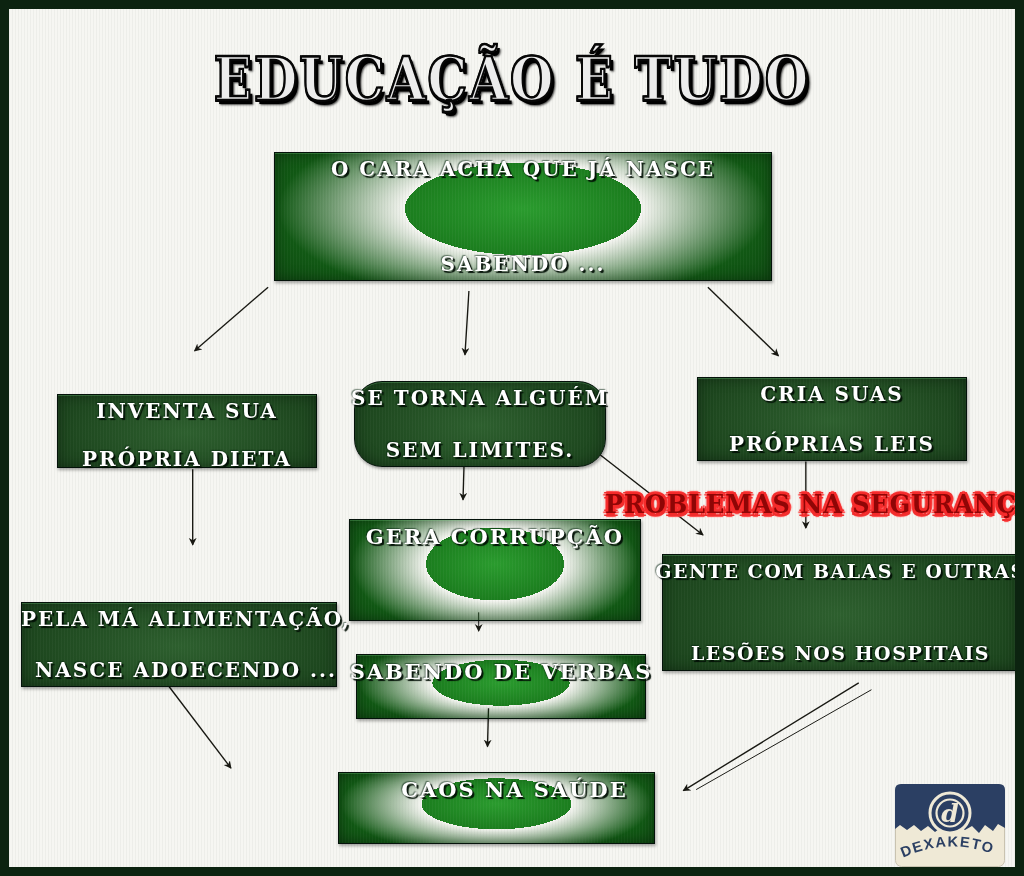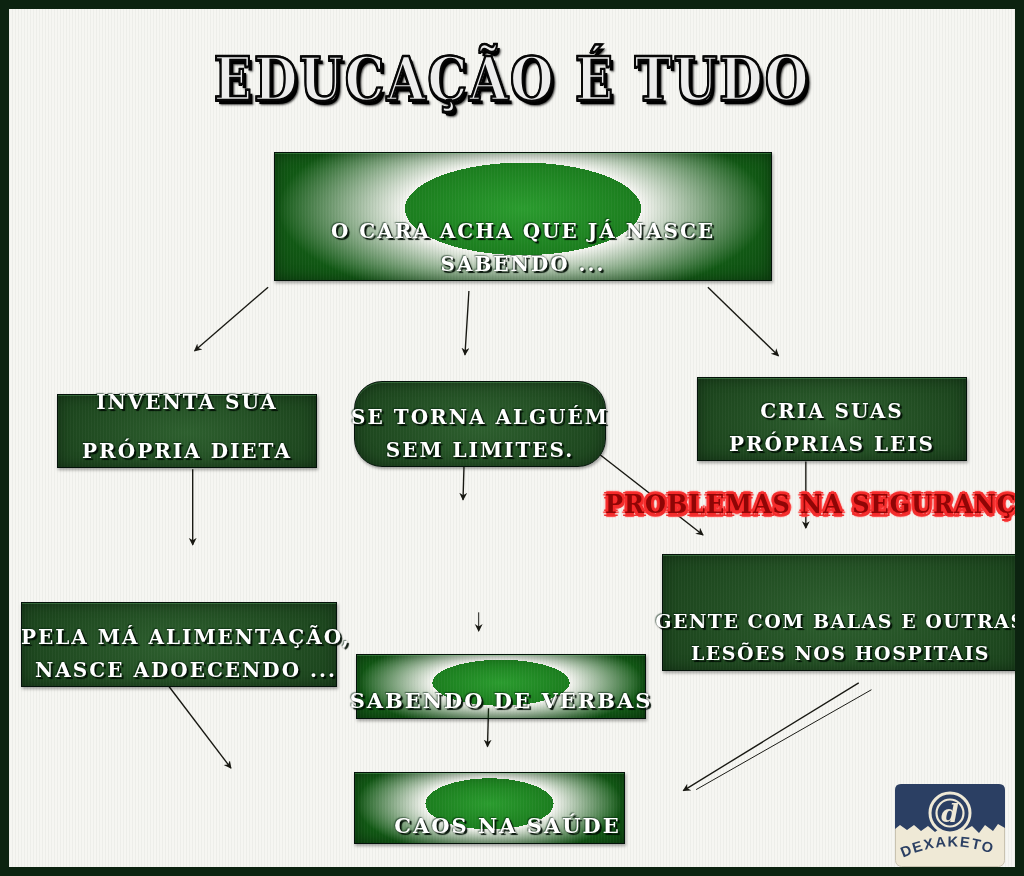--- a/index.html
+++ b/index.html
@@ -26,21 +26,21 @@
       -1px -1px 0 #000,
       1px -1px 0 #000,
       -1px 1px 0 #000,
       4px 4px 2px rgba(0,0,0,0.75);
     transform:scaleY(1.18);
     transform-origin:top center;
     white-space:nowrap;
   }
   .node{
     position:absolute;
-    display:flex;flex-direction:column;justify-content:flex-end;align-items:center;
+    display:flex;flex-direction:column;justify-content:space-between;align-items:center;
     border:1px solid #04120a;
     box-shadow: inset 0 1px 0 rgba(120,210,130,0.30), inset 0 0 14px rgba(0,0,0,0.35), 1px 2px 3px rgba(0,0,0,0.35);
     box-sizing:border-box;
   }
   .node--bright{
     background-image:
       repeating-linear-gradient(90deg, rgba(255,255,255,0.035) 0 1px, transparent 1px 3px),
       radial-gradient(ellipse 85% 130% at 50% 44%, #2a9b2e 0%, #1b7d1e 28%, #11531400 0%, #115814 58%, #07300b 100%);
   }
   .node--flat{
@@ -124,36 +124,39 @@
     <div class="line">SEM LIMITES.</div>
   </div>
 
   <div class="node node--flat fs20" style="left:688px;top:368px;width:270px;height:84px;">
     <div class="line">CRIA SUAS</div>
     <div class="line">PRÓPRIAS LEIS</div>
   </div>
 
   <div class="warning">PROBLEMAS NA SEGURANÇA</div>
 
+  <div class="node node--bright fs21" style="left:340px;top:510px;width:292px;height:102px;">
+    <div class="line">GERA CORRUPÇÃO</div>
+  </div>
 
   <div class="node node--flat fs19 violencia" style="left:653px;top:545px;width:357px;height:117px;">
     <div class="line">GENTE COM BALAS E OUTRAS</div>
     <div class="line">LESÕES NOS HOSPITAIS</div>
   </div>
 
   <div class="node node--flat fs20" style="left:12px;top:593px;width:316px;height:85px;padding-left:14px;">
     <div class="line">PELA MÁ ALIMENTAÇÃO,</div>
     <div class="line">NASCE ADOECENDO ...</div>
   </div>
 
   <div class="node node--bright fs21" style="left:347px;top:645px;width:290px;height:65px;">
     <div class="line">SABENDO DE VERBAS</div>
   </div>
 
-  <div class="node node--bright fs21" style="left:345px;top:763px;width:271px;height:72px;padding-left:36px;">
+  <div class="node node--bright fs21" style="left:329px;top:763px;width:317px;height:72px;padding-left:36px;">
     <div class="line">CAOS NA SAÚDE</div>
   </div>
 
   <svg class="logo" viewBox="0 0 110 83" xmlns="http://www.w3.org/2000/svg">
     <rect x="0.5" y="0.5" width="109" height="82" rx="6" fill="#efe9d6" stroke="#c9c3b0" stroke-width="1"></rect>
     <path d="M0,6 Q0,0 6,0 L104,0 Q110,0 110,6 L110,44 L103,40 L98,47 L90,41 L84,49 L77,42 L70,46 L63,41 L55,47 L48,42 L40,48 L33,42 L26,47 L19,41 L12,46 L5,41 L0,45 Z" fill="#2b3f63"></path>
     <circle cx="55" cy="29" r="20" fill="#2b3f63" stroke="#efe9d6" stroke-width="3"></circle>
     <circle cx="55" cy="29" r="13.5" fill="none" stroke="#efe9d6" stroke-width="2.2"></circle>
     <text x="55" y="38" text-anchor="middle" font-family="DejaVu Serif, serif" font-style="italic" font-weight="bold" font-size="25" fill="#efe9d6">d</text>
     <path id="brandArc" d="M 7,74 Q 55,52 103,72" fill="none"></path>

